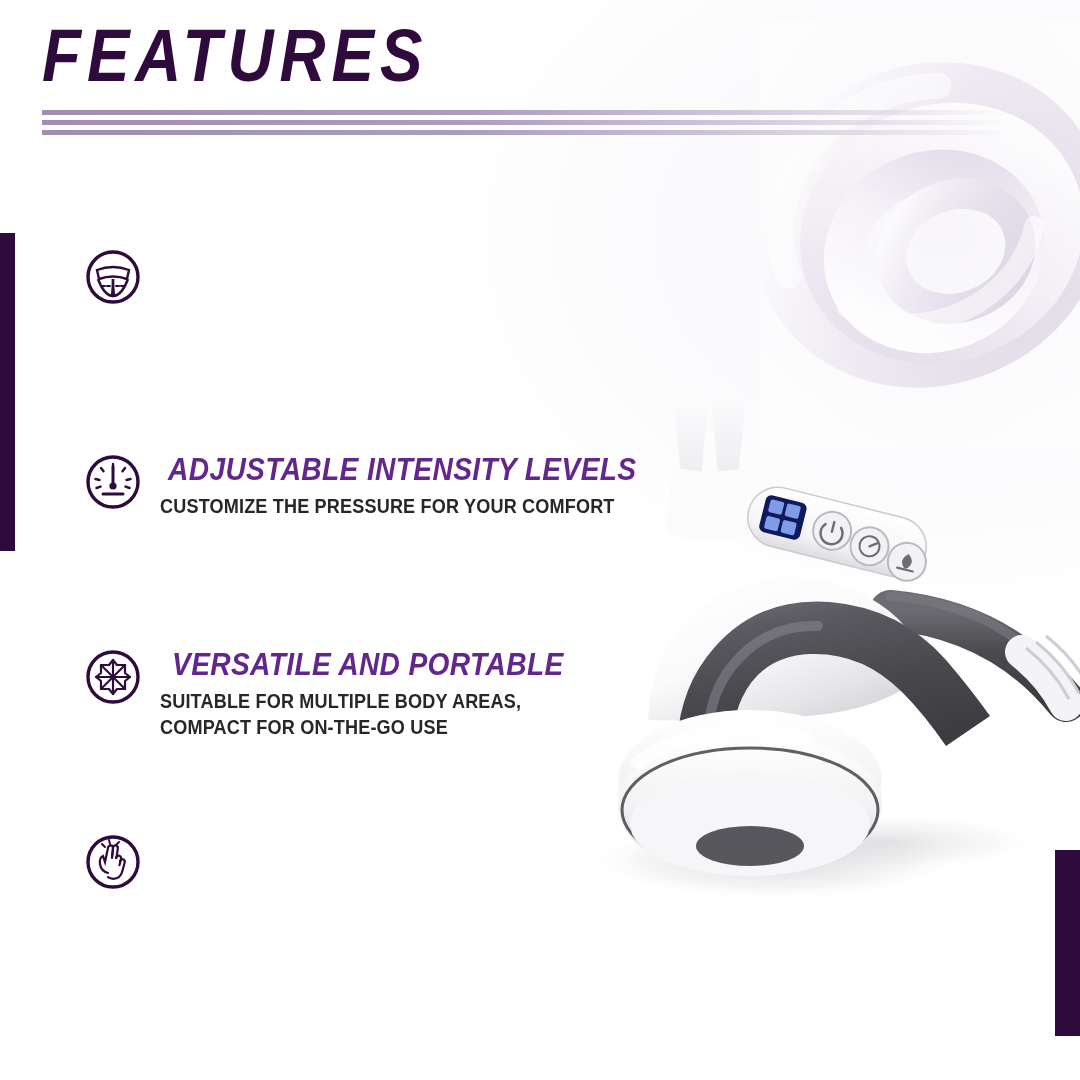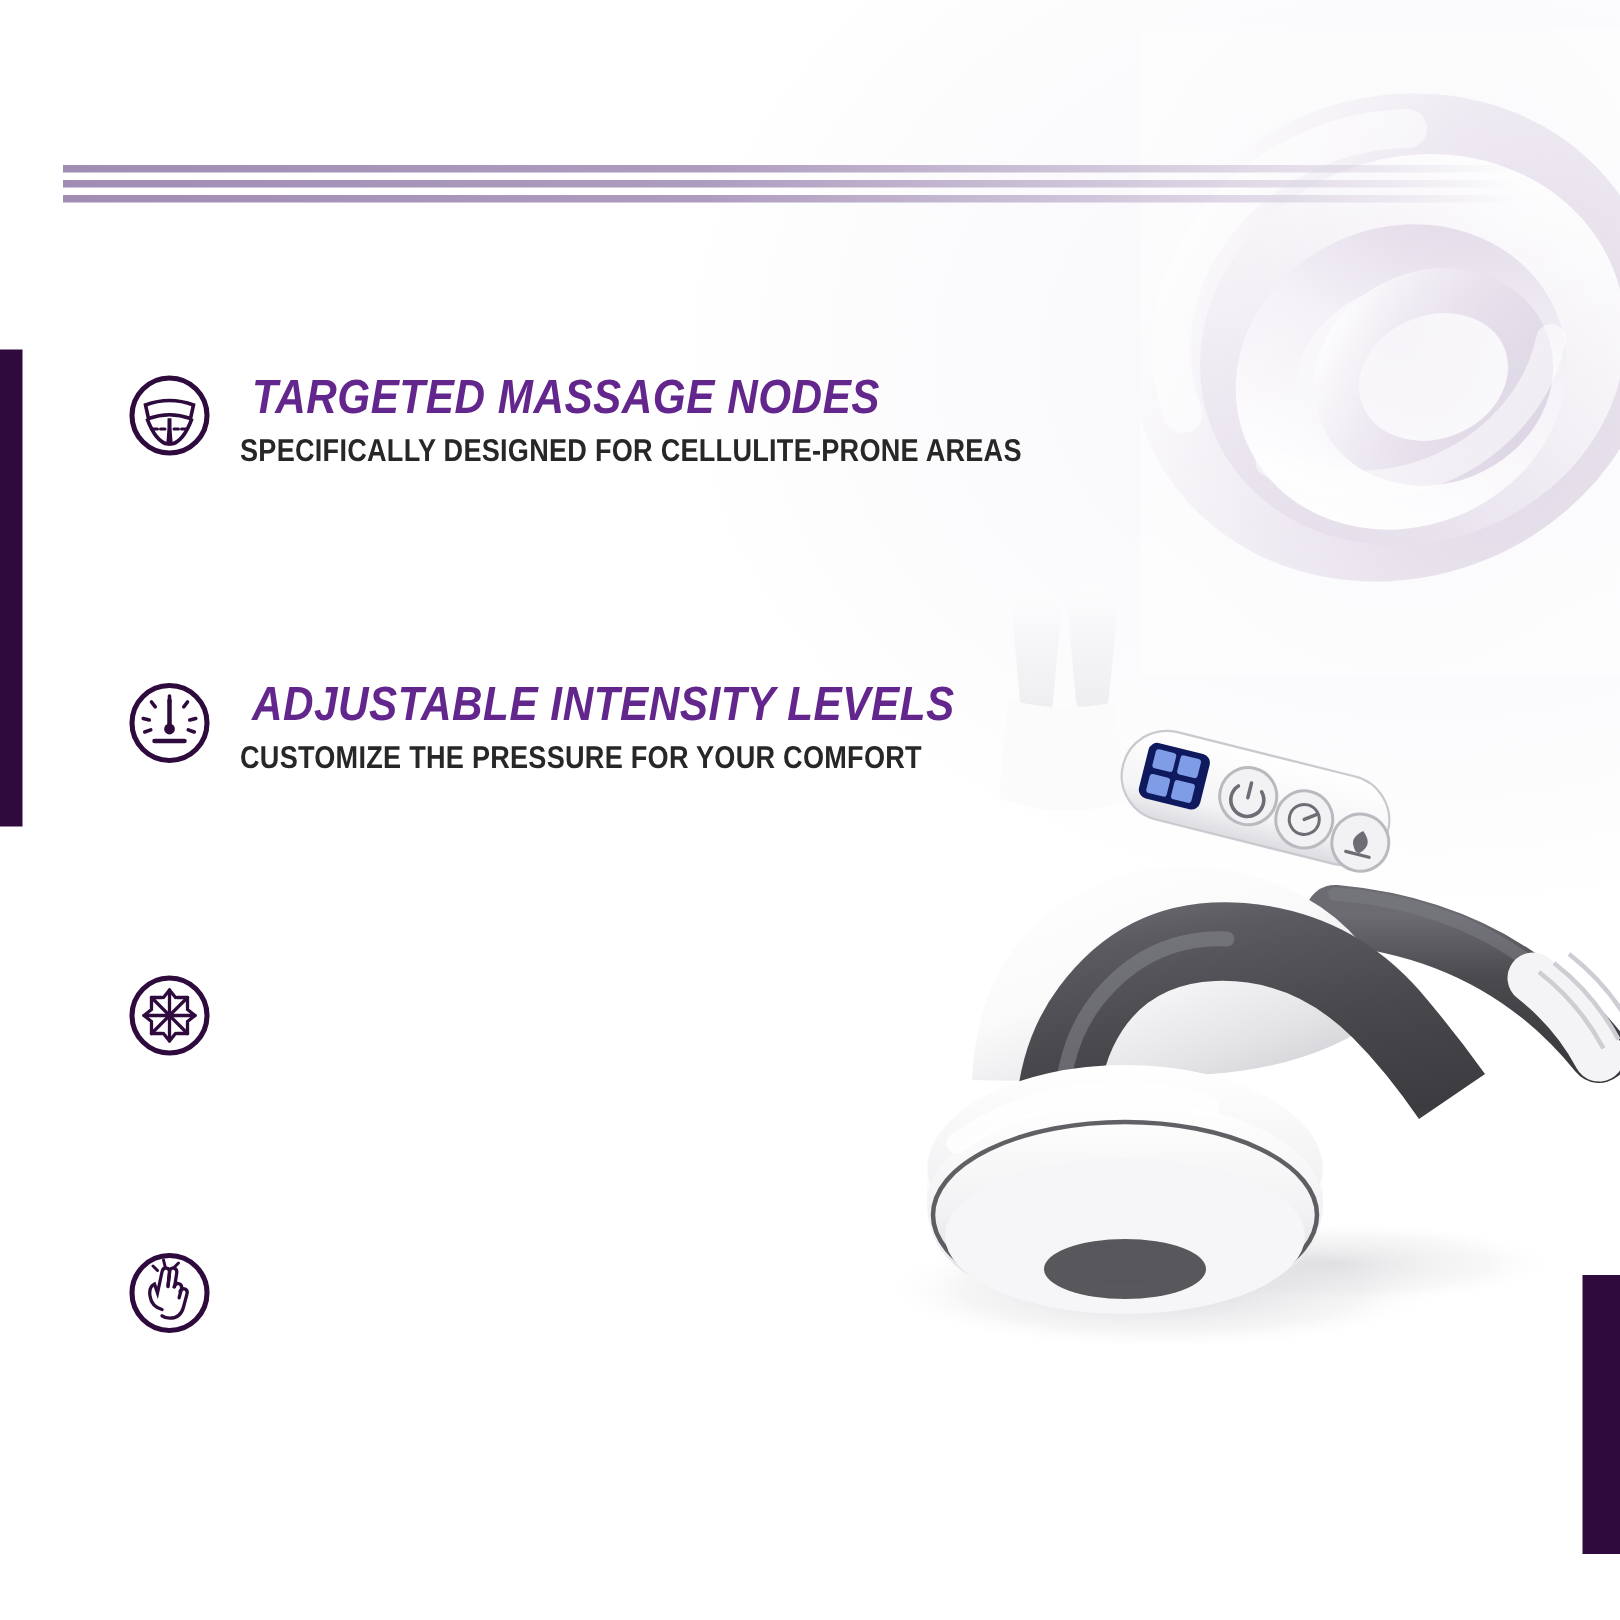--- a/index.html
+++ b/index.html
@@ -112,20 +112,23 @@
           <path d="M-108 46 A120 104 0 0 0 96 40" fill="none" stroke="#ffffff" stroke-width="20" stroke-linecap="round"></path>
         </g>
       </g>
       <rect x="0" y="0" width="340" height="430" fill="url(#rbGlow)"></rect>
     </svg>
   </div>
 
   <div class="bar-left"></div>
   <div class="bar-right"></div>
 
+  <div class="title-wrap">
+    <h1 class="title">FEATURES</h1>
+  </div>
   <div class="rules">
     <div class="rule"></div>
     <div class="rule"></div>
     <div class="rule"></div>
   </div>
 
   <div class="product">
     <svg viewBox="0 0 530 560" width="530" height="560">
       <defs>
         <linearGradient id="handleG" x1="0" y1="0" x2="0.25" y2="1">
@@ -244,26 +247,20 @@
     <div class="feature f1">
       <span class="f-icon">
         <svg viewBox="0 0 58 58" width="58" height="58">
           <circle cx="29" cy="29" r="25" fill="none" stroke="#2e0a3d" stroke-width="3.4"></circle>
           <path d="M13 22 q16 -6 32 0 l-2 9 q-14 -5 -28 0 Z" fill="none" stroke="#2e0a3d" stroke-width="2.4"></path>
           <path d="M14 31 q6 16 14 17 q1 -10 1 -17" fill="none" stroke="#2e0a3d" stroke-width="2.4"></path>
           <path d="M44 31 q-6 16 -14 17 q-1 -10 -1 -17" fill="none" stroke="#2e0a3d" stroke-width="2.4"></path>
           <path d="M18 38 h3 M23 38 h3 M32 38 h3 M37 38 h3" stroke="#2e0a3d" stroke-width="2" stroke-linecap="round"></path>
         </svg>
       </span>
-      <div class="f-body">
-        <div class="f-head">TARGETED MASSAGE NODES</div>
-        <div class="f-sub">
-          <div>SPECIFICALLY DESIGNED FOR CELLULITE-PRONE AREAS</div>
-        </div>
-      </div>
     </div>
 
     <div class="feature f2">
       <span class="f-icon">
         <svg viewBox="0 0 58 58" width="58" height="58">
           <circle cx="29" cy="29" r="25" fill="none" stroke="#2e0a3d" stroke-width="3.4"></circle>
           <g stroke="#2e0a3d" stroke-width="2.4" stroke-linecap="round">
             <path d="M29 11 v4"></path>
               <path d="M17 15 l2.5 3.2"></path>
               <path d="M41 15 l-2.5 3.2"></path>
@@ -298,20 +295,27 @@
             <path d="M29 46 l-4 -5 M29 46 l4 -5"></path>
             <path d="M12 29 l5 -4 M12 29 l5 4"></path>
             <path d="M46 29 l-5 -4 M46 29 l-5 4"></path>
             <path d="M17 17 l7 0 M17 17 l0 7"></path>
             <path d="M41 41 l-7 0 M41 41 l0 -7"></path>
             <path d="M41 17 l-7 0 M41 17 l0 7"></path>
             <path d="M17 41 l7 0 M17 41 l0 -7"></path>
           </g>
         </svg>
       </span>
+      <div class="f-body">
+        <div class="f-head">VERSATILE AND PORTABLE</div>
+        <div class="f-sub">
+          <div>SUITABLE FOR MULTIPLE BODY AREAS,</div>
+          <div>COMPACT FOR ON-THE-GO USE</div>
+        </div>
+      </div>
     </div>
 
     <div class="feature f4">
       <span class="f-icon">
         <svg viewBox="0 0 58 58" width="58" height="58">
           <circle cx="29" cy="29" r="25" fill="none" stroke="#2e0a3d" stroke-width="3.4"></circle>
           <path d="M24 40 q-7 -2 -8 -9 q-1 -6 3 -8 l2 6 l3 -14 q0.6 -3 3 -2.6 q2.4 0.4 2 3.4 l-1 9" fill="none" stroke="#2e0a3d" stroke-width="2.2" stroke-linecap="round"></path>
           <path d="M28 24 l1 -9 q0.4 -3 2.8 -2.6 q2.4 0.4 2 3.4 l-1.4 9" fill="none" stroke="#2e0a3d" stroke-width="2.2" stroke-linecap="round"></path>
           <path d="M32 25 q1 -3 3.4 -2.2 q2.2 0.8 1.6 3.4 l-1.6 6" fill="none" stroke="#2e0a3d" stroke-width="2.2" stroke-linecap="round"></path>
           <path d="M36 28 q1.4 -2.6 3.4 -1.6 q2 1 1.2 3.4 l-2.4 9 q-2 7 -9 7 q-3 0 -5.2 -1.6" fill="none" stroke="#2e0a3d" stroke-width="2.2" stroke-linecap="round"></path>

